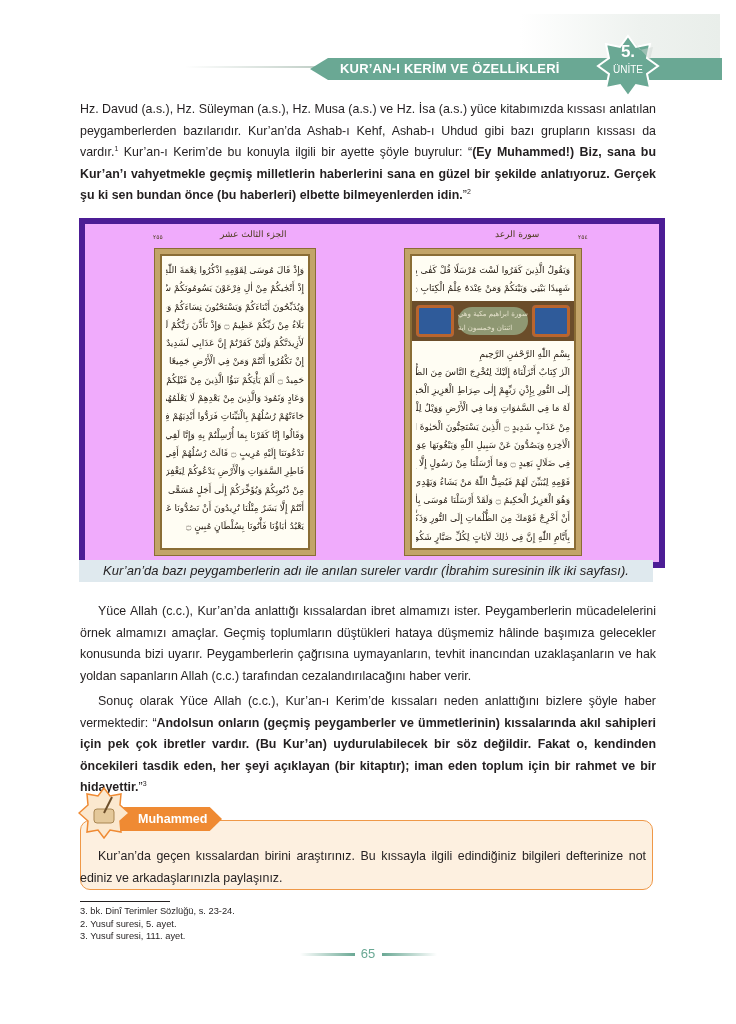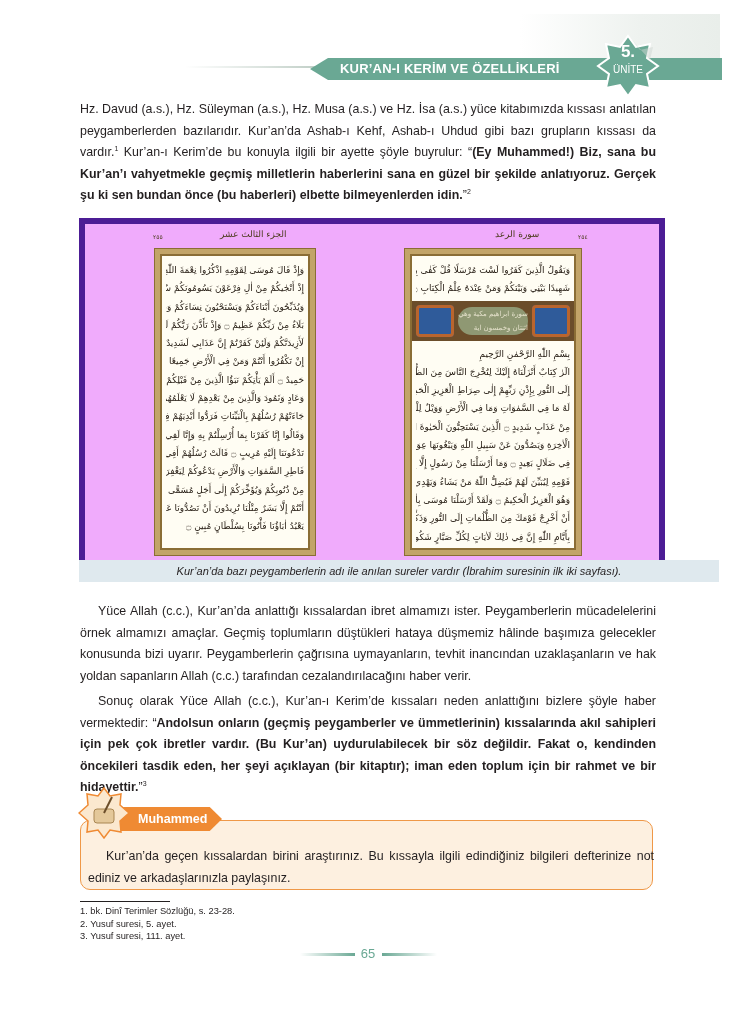--- a/index.html
+++ b/index.html
@@ -33,33 +33,33 @@
   .page .inner2 { position:absolute; left:2px; top:2px; right:2px; bottom:2px; background:#fffdf3; padding:5px 4px; box-sizing:border-box; }
   .page-header { position:absolute; top:5px; font-family:"DejaVu Serif", serif; font-size:9px; color:#4a3a1a; }
   .page-num { position:absolute; top:9px; font-size:6px; color:#4a3a1a; }
   .arabic-line { font-family:"DejaVu Sans", sans-serif; direction:rtl; font-size:9px; line-height:18.3px;
          color:#2a2118; white-space:nowrap; overflow:hidden; text-align:justify; }
   .illumination { position:relative; height:40px; margin:3px -4px 4px -4px; background:#6b4d2a; }
   .illum-left, .illum-right { position:absolute; top:4px; width:38px; height:32px; background:#2f5b9a;
          border-radius:4px; box-shadow: inset 0 0 0 3px #b9652e; }
   .illum-left { left:4px; } .illum-right { right:4px; }
   .illum-center { position:absolute; left:46px; right:46px; top:6px; height:28px; background:#8f9873;
-         border-radius:14px; color:#e6e2cc; font-size:7px; text-align:right; line-height:14px;
+         border-radius:14px; color:#e6e2cc; font-size:7px; text-align:left; line-height:14px;
          font-family:"DejaVu Sans", sans-serif; direction:rtl; }
 
-  .caption { position:absolute; left:79px; top:560px; width:640px; height:22px; background:#dfe9ee;
-         font-style:italic; font-size:11px; text-align:center; line-height:22px; color:#231f20; }
+  .caption { position:absolute; left:79px; top:560px; width:574px; height:22px; background:#dfe9ee;
+         font-style:italic; font-size:13px; text-align:center; line-height:22px; color:#231f20; }
 
   .activity-star { position:absolute; left:78px; top:787px; width:52px; height:52px; }
   .activity-tab { position:absolute; left:120px; top:807px; width:102px; height:24px; background:#ef8a33;
          clip-path:polygon(0 0,88% 0,100% 50%,88% 100%,0 100%); }
   .activity-label { position:absolute; left:138px; top:809px; color:#fff; font-weight:bold; font-size:12.5px; line-height:20px; }
   .activity-box { position:absolute; left:80px; top:820px; width:573px; height:70px; border:1.5px solid #ef9848;
          border-radius:10px; background:#fdf0e0; box-sizing:border-box; }
-  .activity-text { position:absolute; left:88px; top:845px; width:566px; font-size:12.4px; line-height:22px; text-align:justify; }
+  .activity-text { position:absolute; left:80px; top:845px; width:566px; font-size:12.4px; line-height:22px; text-align:justify; }
 
   .fn-rule { position:absolute; left:80px; top:901px; width:90px; height:1px; background:#231f20; }
   .footnotes { position:absolute; left:80px; top:905px; font-size:9.3px; line-height:12.5px; }
 
   .page-num-foot { position:absolute; left:340px; top:946px; width:56px; text-align:center; font-size:13px; color:#6aa894; }
   .pn-line-l { position:absolute; left:300px; top:953px; width:55px; height:3px; background:linear-gradient(90deg,rgba(106,168,148,0),#6aa894); }
   .pn-line-r { position:absolute; left:382px; top:953px; width:55px; height:3px; background:linear-gradient(90deg,#6aa894,rgba(106,168,148,0)); }
 </style>
 </head>
 <body>
@@ -150,20 +150,20 @@
 <div class="activity-label">Muhammed</div>
 <svg class="activity-star" viewBox="0 0 52 52">
   <polygon points="26,1 32,9 43,7 42,18 51,26 42,34 43,45 32,43 26,51 20,43 9,45 10,34 1,26 10,18 9,7 20,9" fill="#fbe8cf" stroke="#ef8a33" stroke-width="1.5"></polygon>
   <rect x="16" y="22" width="20" height="14" rx="3" fill="#e4c89a" stroke="#a98652" stroke-width="1"></rect>
   <line x1="26" y1="26" x2="34" y2="10" stroke="#6b4d2a" stroke-width="2"></line>
 </svg>
 <div class="activity-text indent">Kur’an’da geçen kıssalardan birini araştırınız. Bu kıssayla ilgili edindiğiniz bilgileri defterinize not ediniz ve arkadaşlarınızla paylaşınız.</div>
 
 <div class="fn-rule"></div>
 <div class="footnotes">
-  <div>1. bk. Dinî Terimler Sözlüğü, s. 23-28.</div>
+  <div>3. bk. Dinî Terimler Sözlüğü, s. 23-24.</div>
   <div>2. Yusuf suresi, 5. ayet.</div>
   <div>3. Yusuf suresi, 111. ayet.</div>
 </div>
 
 <div class="pn-line-l"></div>
 <div class="page-num-foot">65</div>
 <div class="pn-line-r"></div>
 
 </body></html>

